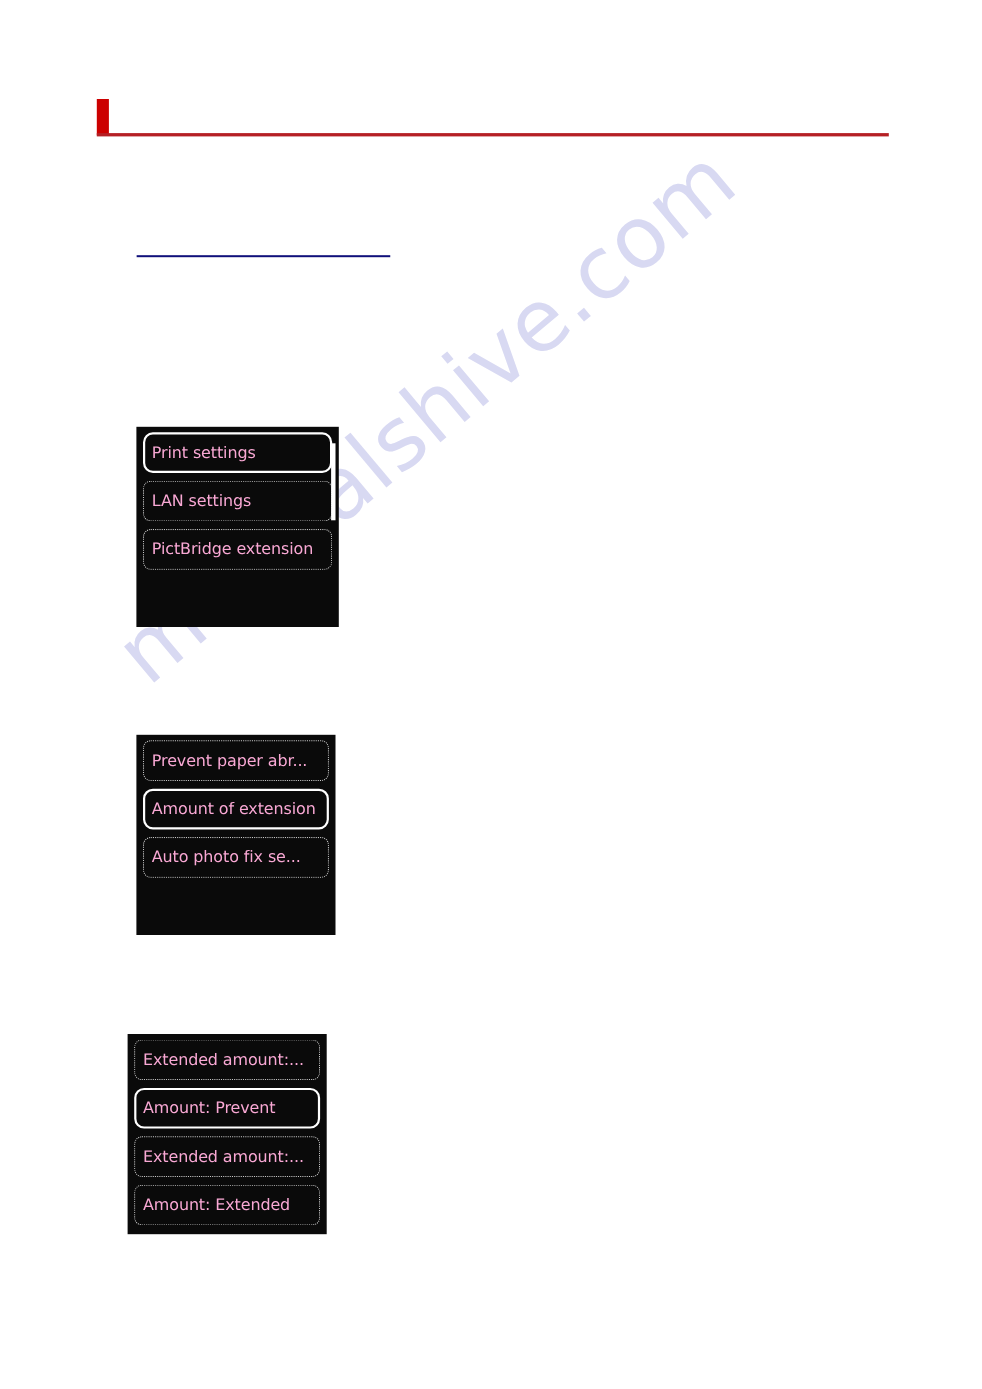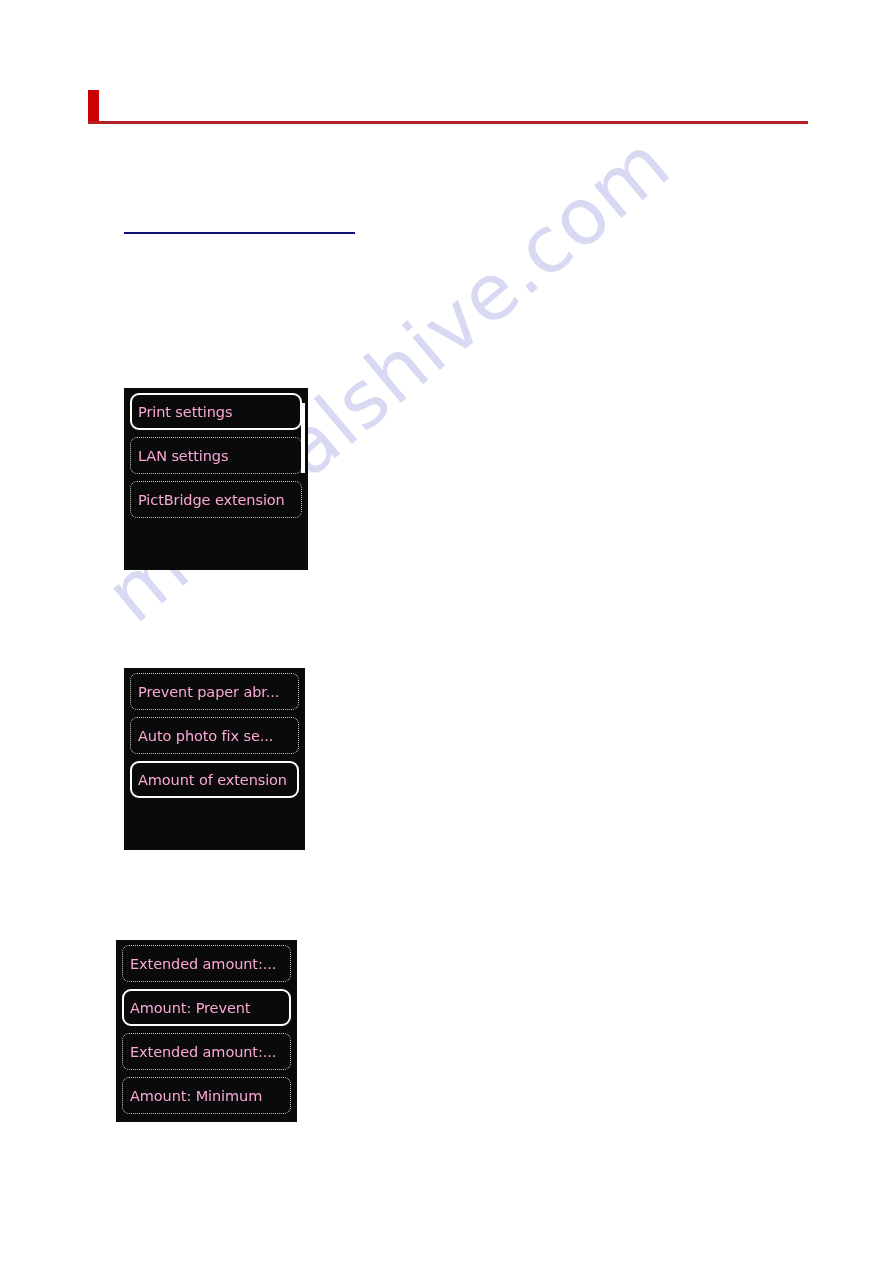--- a/index.html
+++ b/index.html
@@ -223,31 +223,31 @@
       </div>
     </div>
   </div>
 
   <div class="body-text t6"></div>
   <div class="body-text t7"></div>
 
   <div class="lcd panel-2">
     <div class="lcd-list">
       <div class="lcd-item">Prevent paper abr...</div>
+      <div class="lcd-item selected ringed">Amount of extension</div>
       <div class="lcd-item">Auto photo fix se...</div>
-      <div class="lcd-item selected ringed">Amount of extension</div>
     </div>
   </div>
 
   <div class="body-text t8"></div>
 
   <div class="lcd panel-3">
     <div class="lcd-list">
       <div class="lcd-item">Extended amount:...</div>
       <div class="lcd-item selected">Amount: Prevent</div>
       <div class="lcd-item">Extended amount:...</div>
-      <div class="lcd-item">Amount: Minimum</div>
+      <div class="lcd-item">Amount: Extended</div>
     </div>
   </div>
 
   <div class="body-text t9"></div>
 
 </div>
 
 </body></html>

